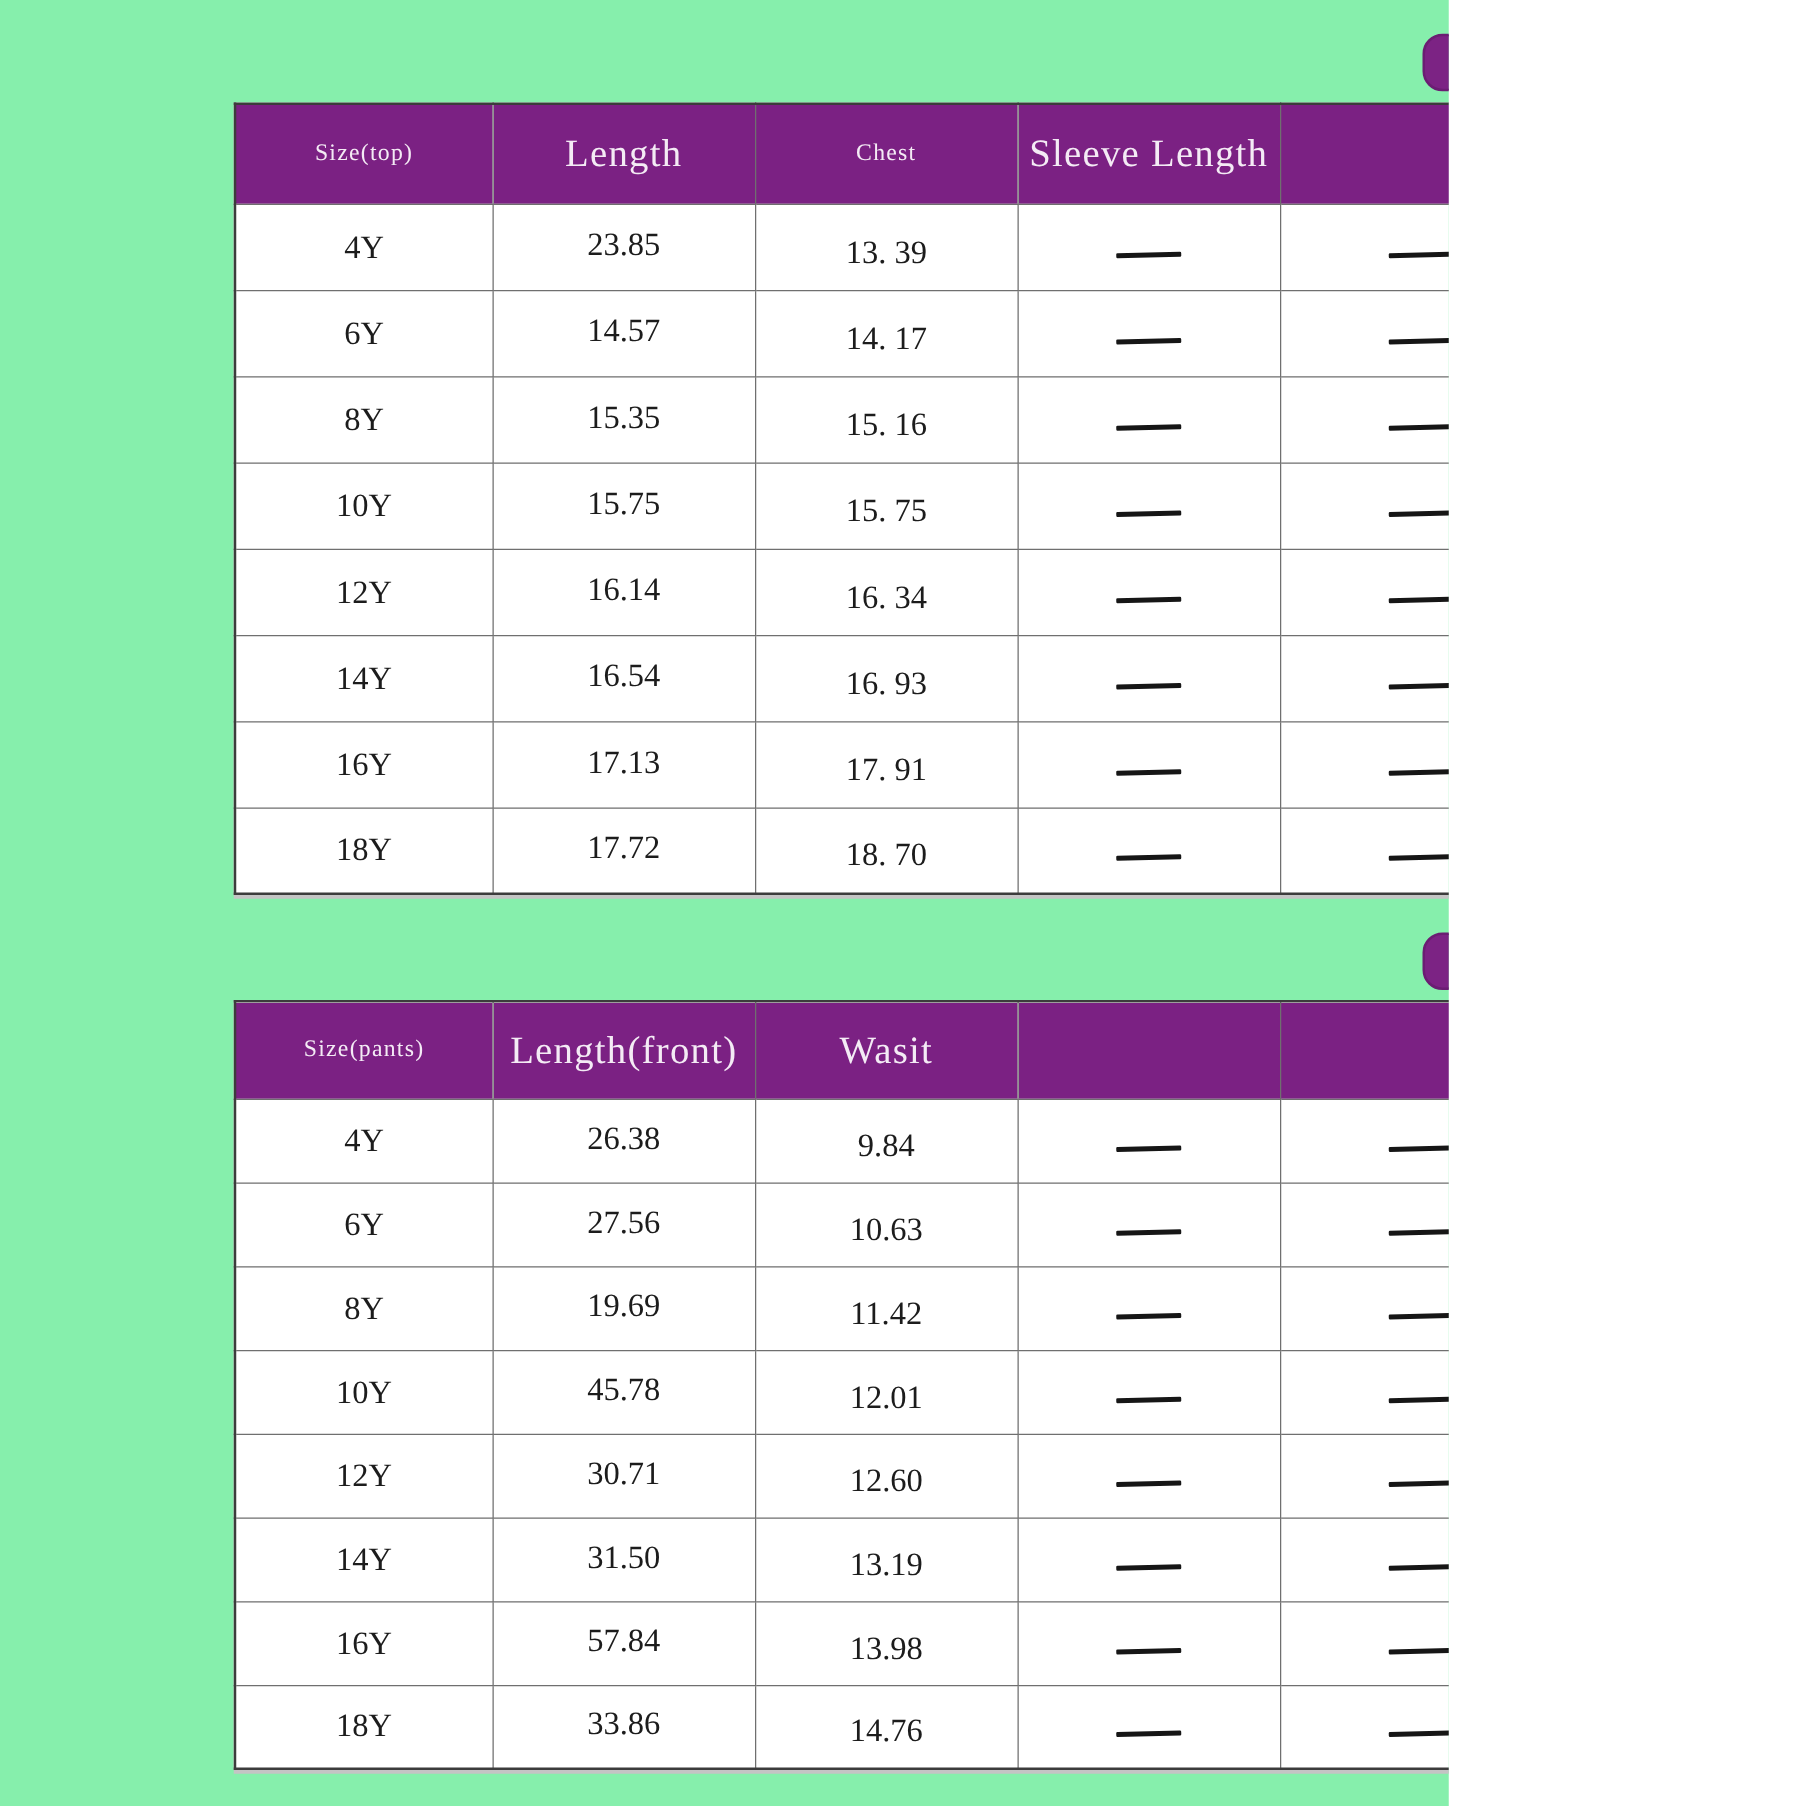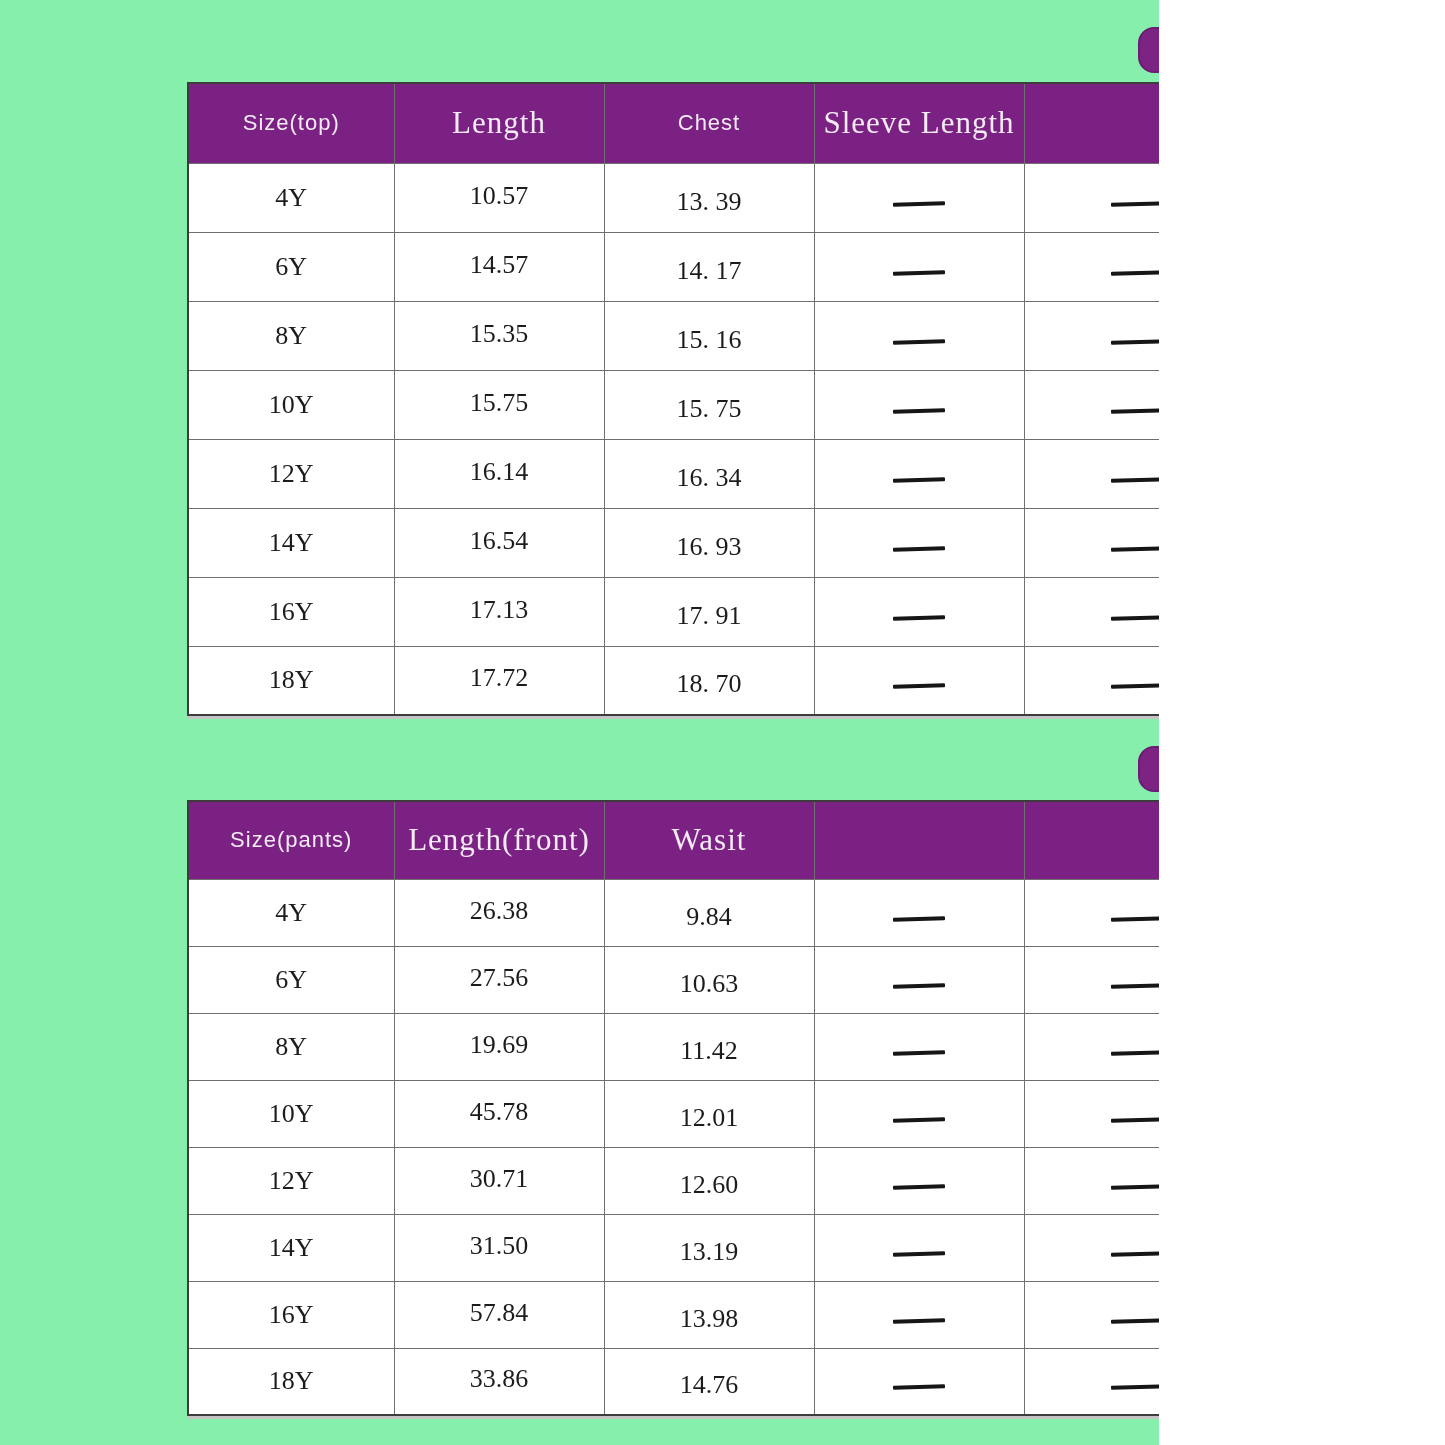--- a/index.html
+++ b/index.html
@@ -57,22 +57,22 @@
     color: #f4ebf5;
     font-weight: normal;
     font-size: 31px;
     height: 80px;
     letter-spacing: 1px;
   }
   #table-pants th { height: 78px; }
   
   .size-table th:nth-child(1),
   #table-top th:nth-child(3) {
-    font-family: Liberation Sans, sans-serif;
-    font-size: 22px;
+    font-family: Liberation Serif, serif;
+    font-size: 19px;
     letter-spacing: 1px;
   }
   .size-table td {
     font-size: 26px;
     height: 69px;
     color: #1c1c1c;
   }
   #table-pants td { height: 67px; }
 
   
@@ -114,21 +114,21 @@
           <th>Size(top)</th>
           <th>Length</th>
           <th>Chest</th>
           <th>Sleeve Length</th>
           <th></th>
         </tr>
     </thead>
     <tbody>
         <tr>
           <td><span class="v">4Y</span></td>
-          <td><span class="v">10.57</span></td>
+          <td><span class="v">23.85</span></td>
           <td><span class="v">13. 39</span></td>
           <td><span class="dash"></span></td>
           <td><span class="dash"></span></td>
         </tr>
         <tr>
           <td><span class="v">6Y</span></td>
           <td><span class="v">14.57</span></td>
           <td><span class="v">14. 17</span></td>
           <td><span class="dash"></span></td>
           <td><span class="dash"></span></td>

